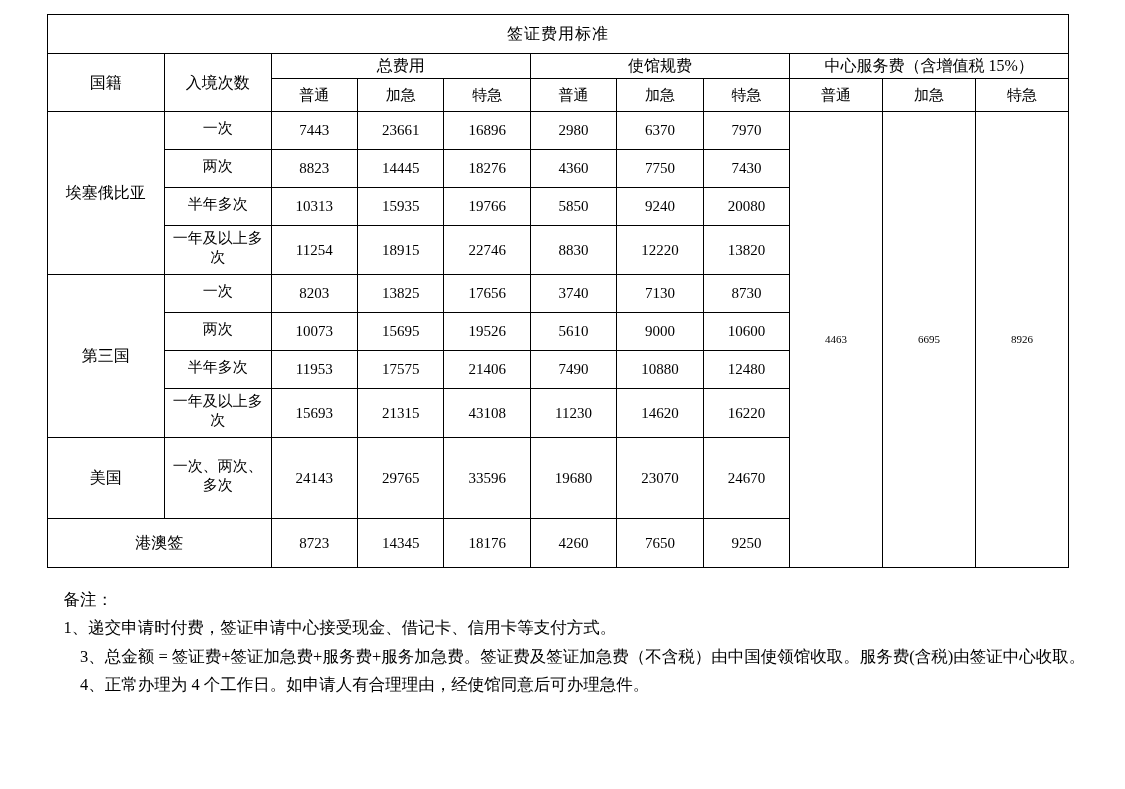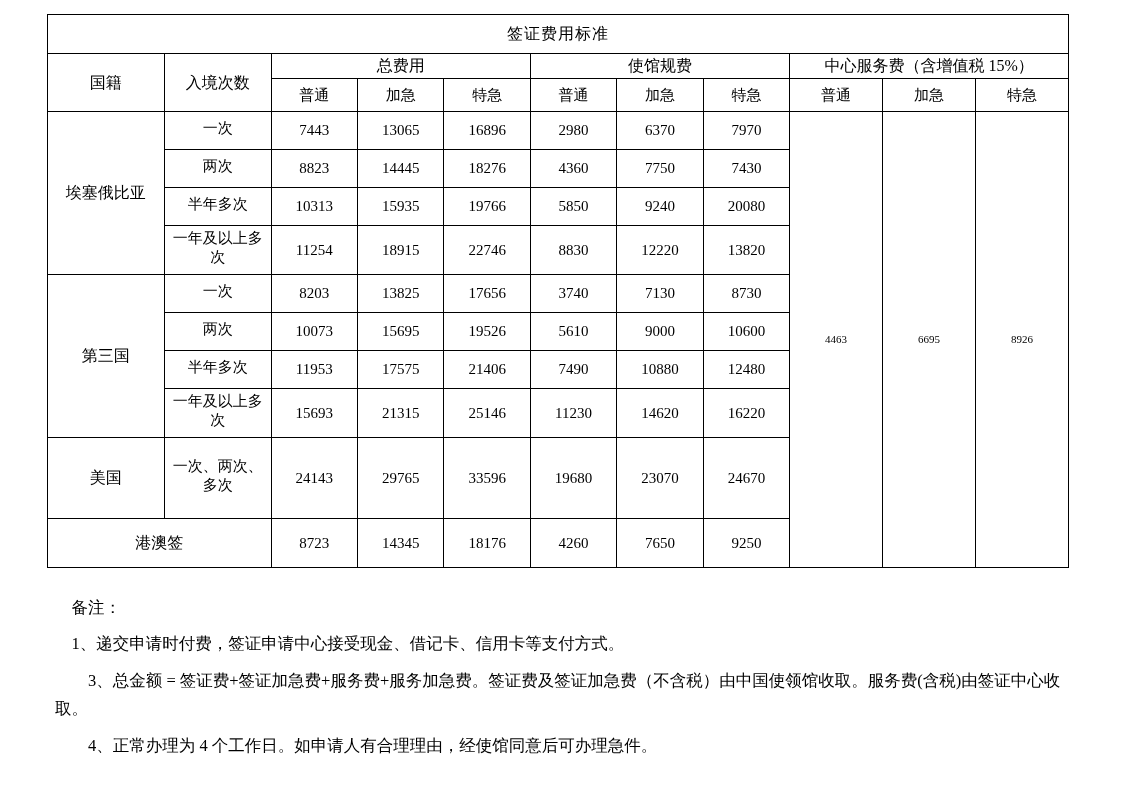--- a/index.html
+++ b/index.html
@@ -73,21 +73,21 @@
   }
   .notes {
     position: absolute;
     left: 47px;
     top: 586px;
     width: 1040px;
     font-size: 16.5px;
     line-height: 1.72;
   }
   .notes p {
-    margin: 8px;
+    margin: 0;
     text-indent: 0;
   }
   .notes p.ind {
     text-indent: 2em;
   }
   .notes p.ind0 {
     text-indent: 1em;
   }
   .rail {
     position: absolute;
@@ -139,21 +139,21 @@
           <td class="hdr-sub">特急</td>
           <td class="hdr-sub">普通</td>
           <td class="hdr-sub">加急</td>
           <td class="hdr-sub">特急</td>
         </tr>
 
         <tr class="row-med">
           <td class="nat-cell" rowspan="4">埃塞俄比亚</td>
           <td class="times-cell">一次</td>
           <td>7443</td>
-          <td>13065</td>
+          <td>23661</td>
           <td>16896</td>
           <td>2980</td>
           <td>6370</td>
           <td>7970</td>
           <td class="center-fee" rowspan="10">4463</td>
           <td class="center-fee" rowspan="10">6695</td>
           <td class="center-fee" rowspan="10">8926</td>
         </tr>
         <tr class="row-med">
           <td class="times-cell">两次</td>
@@ -208,21 +208,21 @@
           <td>17575</td>
           <td>21406</td>
           <td>7490</td>
           <td>10880</td>
           <td>12480</td>
         </tr>
         <tr class="row-tall">
           <td class="times-cell two-line">一年及以上多次</td>
           <td>15693</td>
           <td>21315</td>
-          <td>25146</td>
+          <td>43108</td>
           <td>11230</td>
           <td>14620</td>
           <td>16220</td>
         </tr>
 
         <tr>
           <td class="nat-cell" style="height:76px">美国</td>
           <td class="times-cell two-line">一次、两次、多次</td>
           <td>24143</td>
           <td>29765</td>

